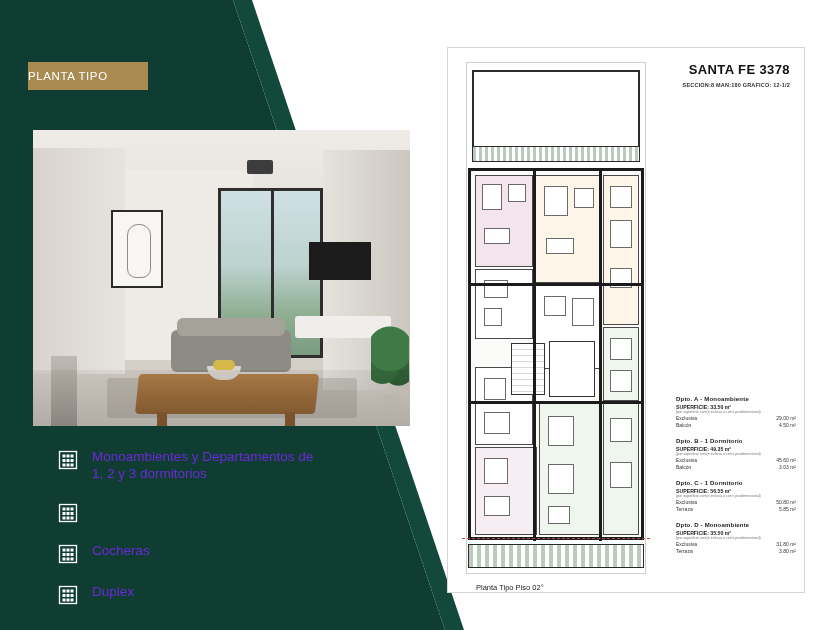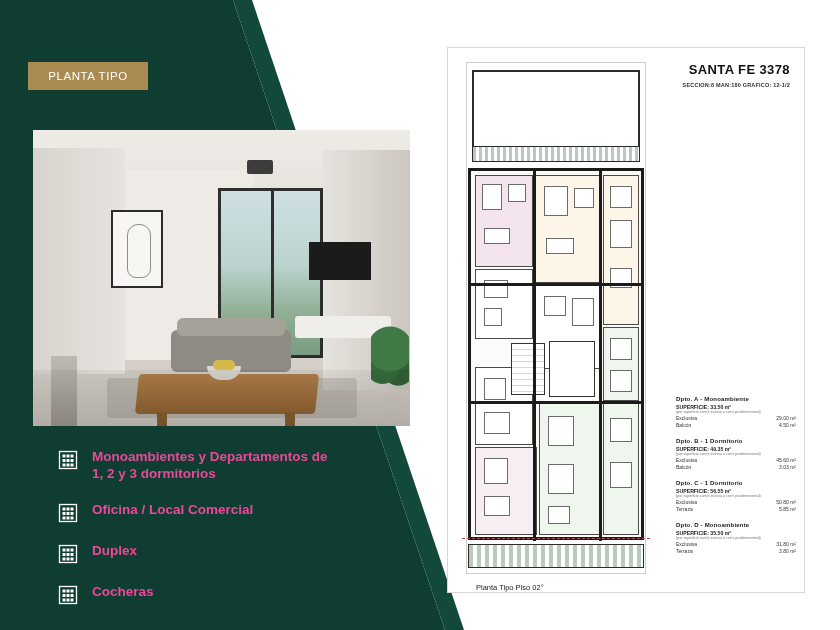--- a/index.html
+++ b/index.html
@@ -47,21 +47,21 @@
   
   .planta-tag {
     position: absolute;
     left: 28px;
     top: 62px;
     width: 120px;
     height: 28px;
     background: #a98b52;
     display: flex;
     align-items: center;
-    justify-content: center;
+    justify-content: flex-start;
     color: #ffffff;
     font-size: 11.5px;
     letter-spacing: 0.6px;
     font-weight: 400;
   }
 
   
   .brand-title {
     position: absolute;
     left: 250px;
@@ -207,24 +207,24 @@
   }
   .feature-icon {
     width: 20px;
     height: 20px;
     margin-right: 14px;
     flex: 0 0 auto;
     margin-top: 2px;
   }
   .feature-icon svg { display:block; }
   .feature-text {
-    color: #ec4899;
+    color: #6d28d9;
     font-size: 13.5px;
     line-height: 17px;
-    font-weight: 700;
+    font-weight: 400;
   }
 
   
   .plan-panel {
     position: absolute;
     left: 447px;
     top: 47px;
     width: 358px;
     height: 546px;
     background: #ffffff;
@@ -428,59 +428,58 @@
           <rect x="8.5" y="4.5" width="3" height="3" fill="#ffffff"></rect>
           <rect x="12.5" y="4.5" width="3" height="3" fill="#ffffff"></rect>
           <rect x="4.5" y="9" width="3" height="3" fill="#ffffff"></rect>
           <rect x="8.5" y="9" width="3" height="3" fill="#ffffff"></rect>
           <rect x="12.5" y="9" width="3" height="3" fill="#ffffff"></rect>
           <rect x="4.5" y="13.5" width="3" height="3" fill="#ffffff"></rect>
           <rect x="8.5" y="13.5" width="3" height="3" fill="#ffffff"></rect>
           <rect x="12.5" y="13.5" width="3" height="3" fill="#ffffff"></rect>
         </svg>
       </span>
-      <span class="feature-text">Oficina / Local Comercial</span>
+    </div>
+
+    <div class="feature-row">
+      <span class="feature-icon">
+        <svg width="20" height="20" viewBox="0 0 20 20">
+          <rect x="1.5" y="1.5" width="17" height="17" fill="none" stroke="#ffffff" stroke-width="1.3"></rect>
+          <rect x="4.5" y="4.5" width="3" height="3" fill="#ffffff"></rect>
+          <rect x="8.5" y="4.5" width="3" height="3" fill="#ffffff"></rect>
+          <rect x="12.5" y="4.5" width="3" height="3" fill="#ffffff"></rect>
+          <rect x="4.5" y="9" width="3" height="3" fill="#ffffff"></rect>
+          <rect x="8.5" y="9" width="3" height="3" fill="#ffffff"></rect>
+          <rect x="12.5" y="9" width="3" height="3" fill="#ffffff"></rect>
+          <rect x="4.5" y="13.5" width="3" height="3" fill="#ffffff"></rect>
+          <rect x="8.5" y="13.5" width="3" height="3" fill="#ffffff"></rect>
+          <rect x="12.5" y="13.5" width="3" height="3" fill="#ffffff"></rect>
+        </svg>
+      </span>
+      <span class="feature-text">Cocheras</span>
     </div>
 
     <div class="feature-row">
       <span class="feature-icon">
         <svg width="20" height="20" viewBox="0 0 20 20">
           <rect x="1.5" y="1.5" width="17" height="17" fill="none" stroke="#ffffff" stroke-width="1.3"></rect>
           <rect x="4.5" y="4.5" width="3" height="3" fill="#ffffff"></rect>
           <rect x="8.5" y="4.5" width="3" height="3" fill="#ffffff"></rect>
           <rect x="12.5" y="4.5" width="3" height="3" fill="#ffffff"></rect>
           <rect x="4.5" y="9" width="3" height="3" fill="#ffffff"></rect>
           <rect x="8.5" y="9" width="3" height="3" fill="#ffffff"></rect>
           <rect x="12.5" y="9" width="3" height="3" fill="#ffffff"></rect>
           <rect x="4.5" y="13.5" width="3" height="3" fill="#ffffff"></rect>
           <rect x="8.5" y="13.5" width="3" height="3" fill="#ffffff"></rect>
           <rect x="12.5" y="13.5" width="3" height="3" fill="#ffffff"></rect>
         </svg>
       </span>
       <span class="feature-text">Duplex</span>
     </div>
 
-    <div class="feature-row">
-      <span class="feature-icon">
-        <svg width="20" height="20" viewBox="0 0 20 20">
-          <rect x="1.5" y="1.5" width="17" height="17" fill="none" stroke="#ffffff" stroke-width="1.3"></rect>
-          <rect x="4.5" y="4.5" width="3" height="3" fill="#ffffff"></rect>
-          <rect x="8.5" y="4.5" width="3" height="3" fill="#ffffff"></rect>
-          <rect x="12.5" y="4.5" width="3" height="3" fill="#ffffff"></rect>
-          <rect x="4.5" y="9" width="3" height="3" fill="#ffffff"></rect>
-          <rect x="8.5" y="9" width="3" height="3" fill="#ffffff"></rect>
-          <rect x="12.5" y="9" width="3" height="3" fill="#ffffff"></rect>
-          <rect x="4.5" y="13.5" width="3" height="3" fill="#ffffff"></rect>
-          <rect x="8.5" y="13.5" width="3" height="3" fill="#ffffff"></rect>
-          <rect x="12.5" y="13.5" width="3" height="3" fill="#ffffff"></rect>
-        </svg>
-      </span>
-      <span class="feature-text">Cocheras</span>
-    </div>
-
   </div>
 
   <div class="plan-panel">
 
     <div class="plan-header-title">SANTA FE 3378</div>
     <div class="plan-header-sub">SECCION:8 MAN:180 GRAFICO: 12-1/2</div>
 
     <div class="drawing">
       <div class="draw-border"></div>
 

